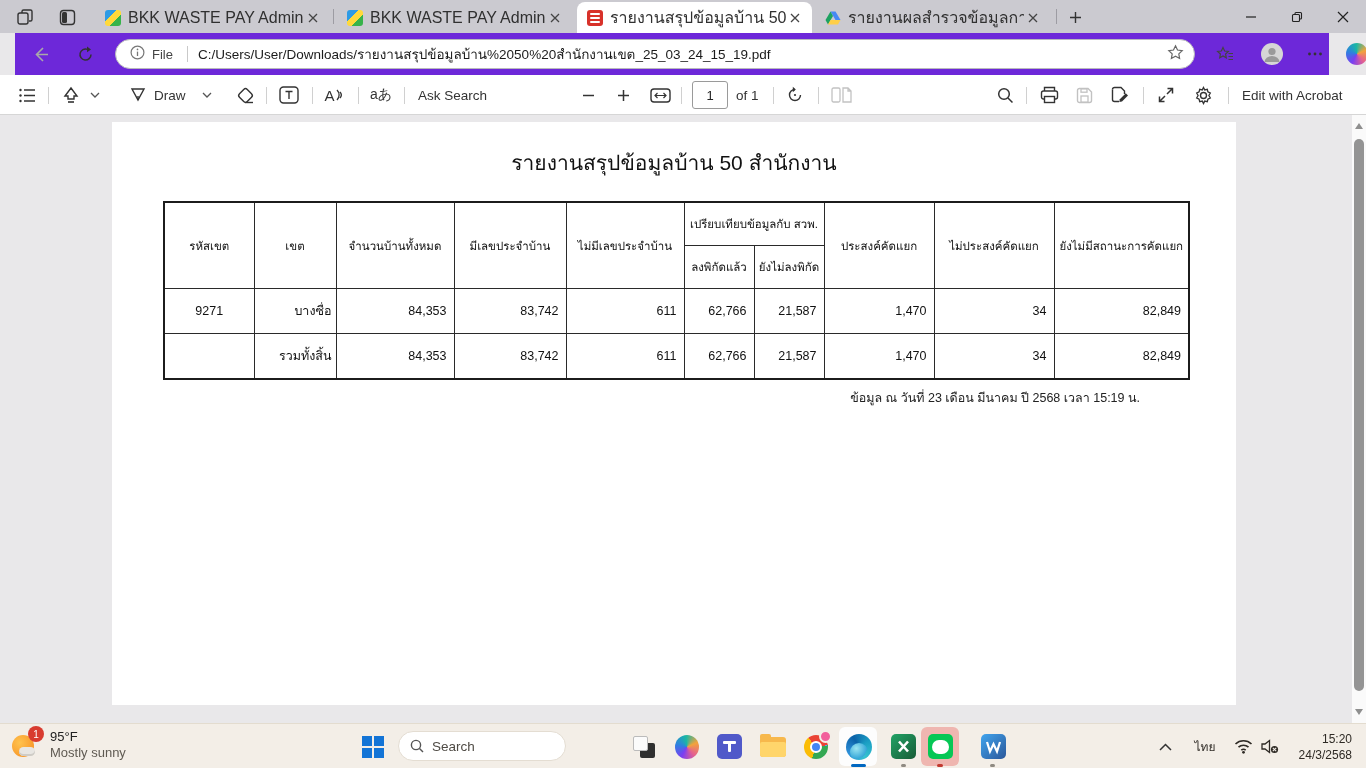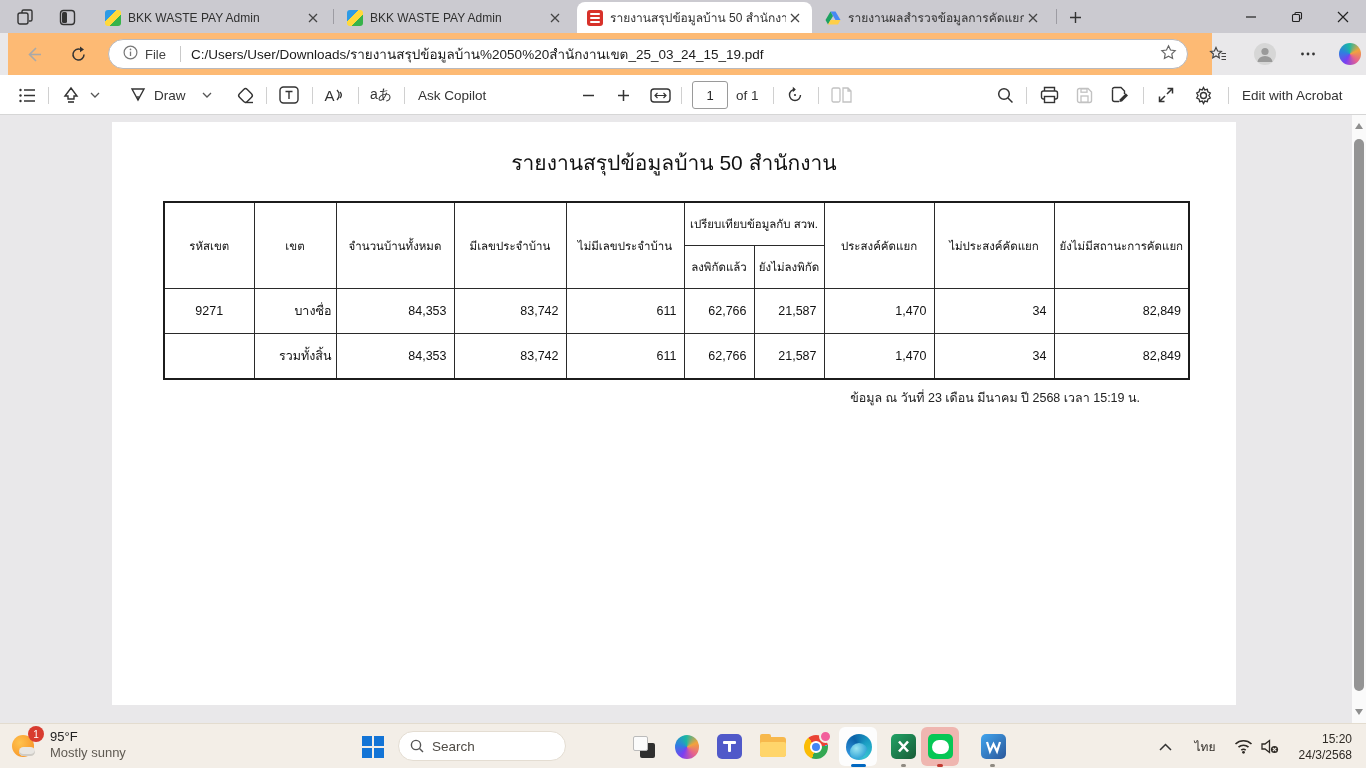--- a/index.html
+++ b/index.html
@@ -4,33 +4,33 @@
 <style>
   * { margin:0; padding:0; box-sizing:border-box; }
   html,body { width:1366px; height:768px; overflow:hidden; }
   body { font-family:"Liberation Sans", sans-serif; background:#e9e8ea; position:relative; }
 
   
   .tabstrip { position:absolute; left:0; top:0; width:1366px; height:33px; background:#cbcad0; }
   .ts-icon { position:absolute; top:6px; width:30px; height:22px; display:flex; align-items:center; justify-content:center; border-radius:5px; }
   .tab { position:absolute; top:2px; height:31px; width:235px; display:flex; align-items:center; padding:0 8px 0 10px; border-radius:8px 8px 0 0; }
   .tab.active { background:#ffffff; }
-  .tab-title { flex:1; font-size:12px; color:#303030; white-space:nowrap; overflow:hidden; margin-left:7px; }
+  .tab-title { flex:1; font-size:16px; color:#303030; white-space:nowrap; overflow:hidden; margin-left:7px; }
   .tab-close { width:18px; height:18px; display:flex; align-items:center; justify-content:center; border-radius:4px; flex:none; }
   .tab-divider { position:absolute; top:9px; width:1px; height:15px; background:#9d9ca3; }
   .favicon { width:16px; height:16px; flex:none; border-radius:3px; }
   .favicon.bkk { background:linear-gradient(135deg,#2e9be5 0 35%,#ffd93b 35% 65%,#37b34a 65%); }
   .favicon.pdf { background:#d8322a; border-radius:3px; display:flex; flex-direction:column; justify-content:center; gap:2px; padding:0 3px; }
   .favicon.pdf i { display:block; height:2px; background:#fff; border-radius:1px; }
   .newtab { position:absolute; top:5px; width:26px; height:24px; display:flex; align-items:center; justify-content:center; border-radius:5px; }
   .wincontrols { position:absolute; right:0; top:0; height:33px; display:flex; }
   .winbtn { width:46px; height:33px; display:flex; align-items:center; justify-content:center; }
 
   
-  .addressbar { position:absolute; left:8px; top:33px; width:1204px; height:42px; background:#fdba74; }
+  .addressbar { position:absolute; left:15px; top:33px; width:1314px; height:42px; background:#6d28d9; }
   .nav-ico { position:absolute; top:11px; width:20px; height:20px; display:flex; align-items:center; justify-content:center; }
   .urlpill { position:absolute; left:100px; top:6px; width:1080px; height:30px; border:1px solid #b9b9bd; border-radius:15px; background:#fff; display:flex; align-items:center; padding:0 10px 0 14px; }
   .url-scheme { font-size:13px; color:#444; margin:0 4px 0 7px; }
   .url-divider { width:1px; height:16px; background:#c9c9c9; margin:0 10px; }
   .url-text { flex:1; font-size:13.5px; color:#1b1b1b; white-space:nowrap; overflow:hidden; }
   .rightico { position:absolute; top:9px; width:24px; height:24px; display:flex; align-items:center; justify-content:center; }
 
   
   .pdftoolbar { position:absolute; left:0; top:75px; width:1366px; height:40px; background:#ffffff; border-bottom:1px solid #d6d6d6; }
   .pt-item { position:absolute; top:8px; height:24px; display:flex; align-items:center; justify-content:center; color:#3b3b3b; }
@@ -298,21 +298,21 @@
       <svg width="8" height="14" viewBox="0 0 8 14" style="margin-left:1px;">
           <path d="M1 2 a7 7 0 0 1 0 10 M4 4 a4.5 4.5 0 0 1 0 6" stroke="#333" stroke-width="1.3" fill="none"></path>
         </svg>
     </div>
     <div class="pt-sep" style="left:358px;"></div>
     <div class="pt-item" style="left:366px;width:30px;">
         <span class="aa-label">aあ</span>
       </div>
     <div class="pt-sep" style="left:404px;"></div>
     <div class="pt-item" style="left:418px;">
-        <span class="pt-label">Ask Copilot</span>
+        <span class="pt-label">Ask Search</span>
       </div>
 
     <div class="pt-item" style="left:576px;width:24px;">
       <svg width="13" height="13" viewBox="0 0 13 13">
           <path d="M1 6.5 H12" stroke="#333" stroke-width="1.5"></path>
         </svg>
     </div>
     <div class="pt-item" style="left:611px;width:24px;">
       <svg width="13" height="13" viewBox="0 0 13 13">
           <path d="M6.5 1 V12 M1 6.5 H12" stroke="#333" stroke-width="1.5"></path>

